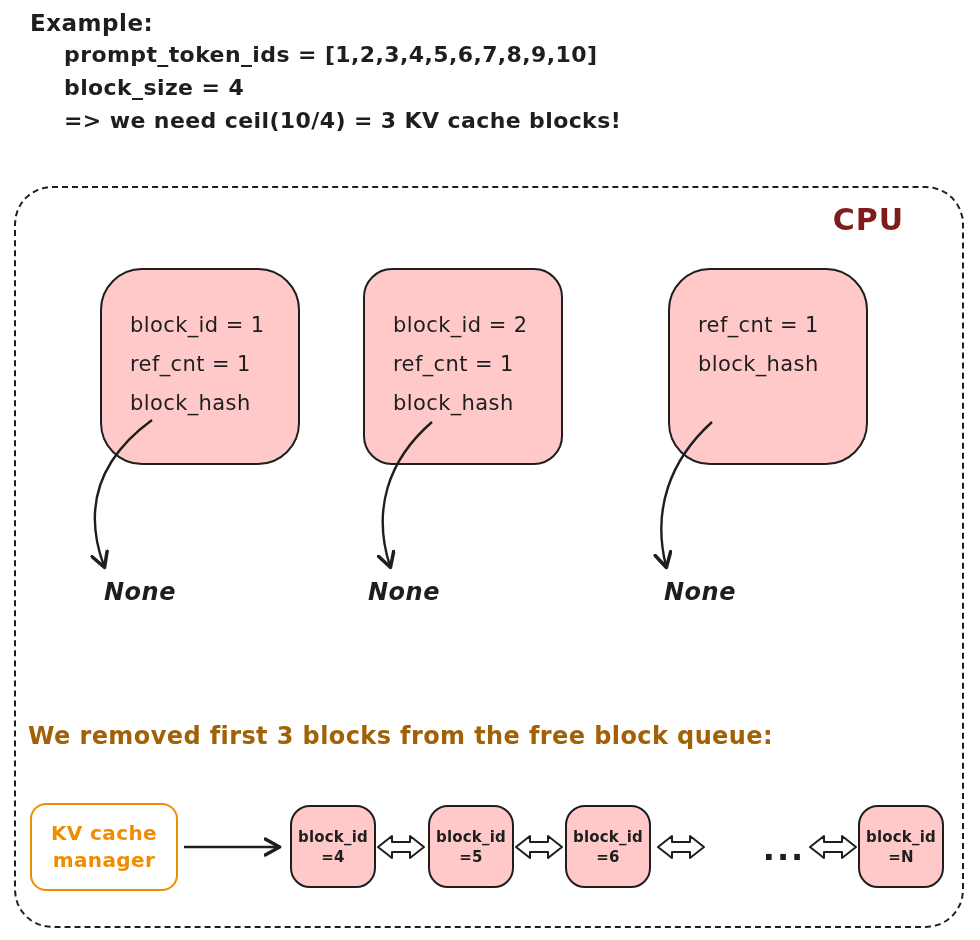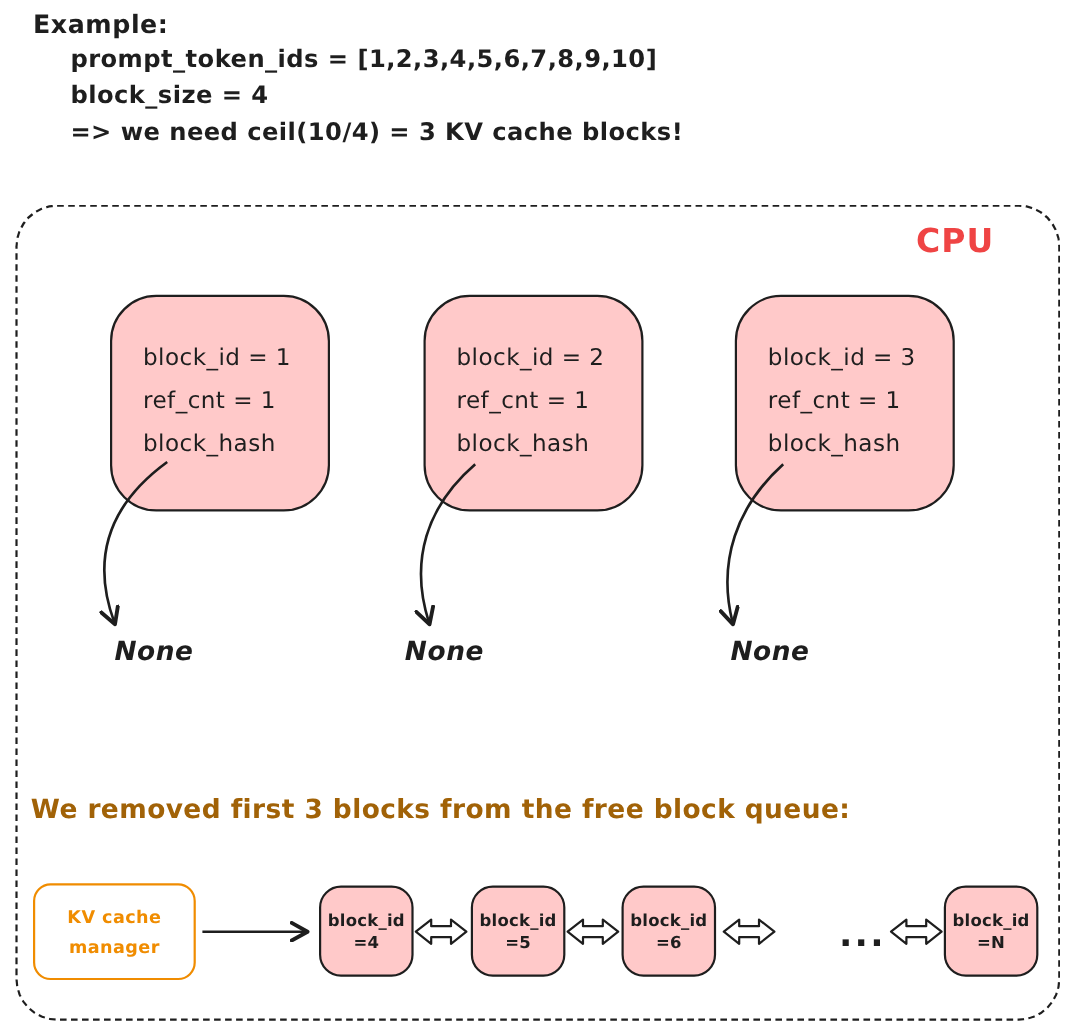--- a/index.html
+++ b/index.html
@@ -30,38 +30,38 @@
   
   .cpu-box {
     position: absolute; left: 14px; top: 186px;
     width: 950px; height: 742px;
     border: 2.5px dashed #1e1e1e;
     border-radius: 38px;
   }
   .cpu-label {
     position: absolute; right: 58px; top: 14px;
     font-size: 30px; font-weight: 700; letter-spacing: 1px;
-    color: #ef4444;
+    color: #7f1d1d;
   }
 
   
   .pink-block {
     position: absolute; top: 268px;
     width: 200px; height: 197px;
     background: #ffc9c9;
     border: 2.2px solid #1e1e1e;
     border-radius: 42px;
     padding: 36px 0 0 28px;
   }
   .pink-block .bl-line {
     font-size: 21px; font-weight: 400; letter-spacing: 0.4px;
     line-height: 39px; white-space: nowrap;
   }
   .pb-1 { left: 100px; }
-  .pb-2 { left: 385px; }
+  .pb-2 { left: 363px; border-radius: 29px; }
   .pb-3 { left: 668px; }
 
   
   .none-label {
     position: absolute; top: 578px;
     font-size: 24px; font-weight: 700; font-style: italic; letter-spacing: 0.5px;
   }
   .nl-1 { left: 104px; }
   .nl-2 { left: 368px; }
   .nl-3 { left: 664px; }
@@ -79,21 +79,21 @@
   }
 
   
   .manager-box {
     position: absolute; left: 30px; top: 803px;
     width: 148px; height: 88px;
     border: 2.2px solid #f08c00;
     border-radius: 16px;
     color: #f08c00;
     display: flex; flex-direction: column; align-items: center; justify-content: center;
-    font-size: 16px; font-weight: 700; line-height: 27px; letter-spacing: 0.4px;
+    font-size: 20px; font-weight: 700; line-height: 27px; letter-spacing: 0.4px;
   }
   .queue-item {
     position: absolute; top: 805px;
     width: 86px; height: 83px;
     background: #ffc9c9;
     border: 2px solid #1e1e1e;
     border-radius: 20px;
     display: flex; flex-direction: column; align-items: center; justify-content: center;
     font-size: 15px; font-weight: 600; line-height: 20px; letter-spacing: 0.2px; text-align: right;
   }
@@ -131,21 +131,20 @@
     <div class="bl-line">block_id = 1</div>
     <div class="bl-line">ref_cnt = 1</div>
     <div class="bl-line">block_hash</div>
   </div>
   <div class="pink-block pb-2">
     <div class="bl-line">block_id = 2</div>
     <div class="bl-line">ref_cnt = 1</div>
     <div class="bl-line">block_hash</div>
   </div>
   <div class="pink-block pb-3">
-    <div class="bl-line">block_id = 3</div>
     <div class="bl-line">ref_cnt = 1</div>
     <div class="bl-line">block_hash</div>
   </div>
 
   <div class="none-label nl-1">None</div>
   <div class="none-label nl-2">None</div>
   <div class="none-label nl-3">None</div>
 
   <div class="queue-note">We removed first 3 blocks from the free block queue:</div>
 

